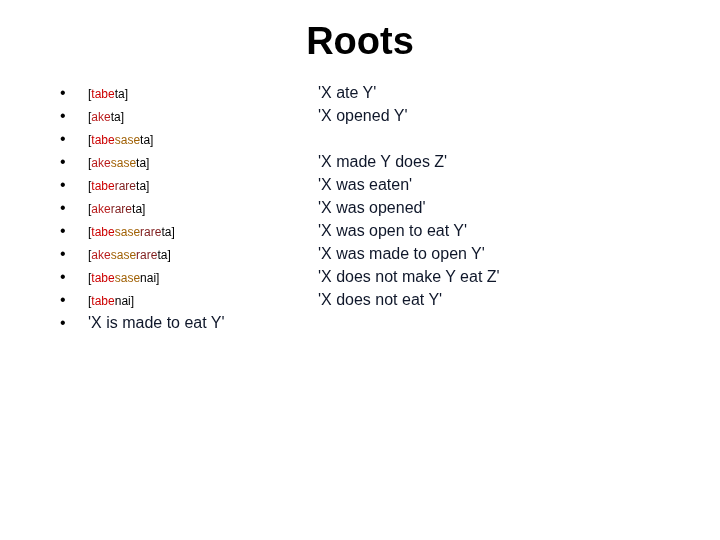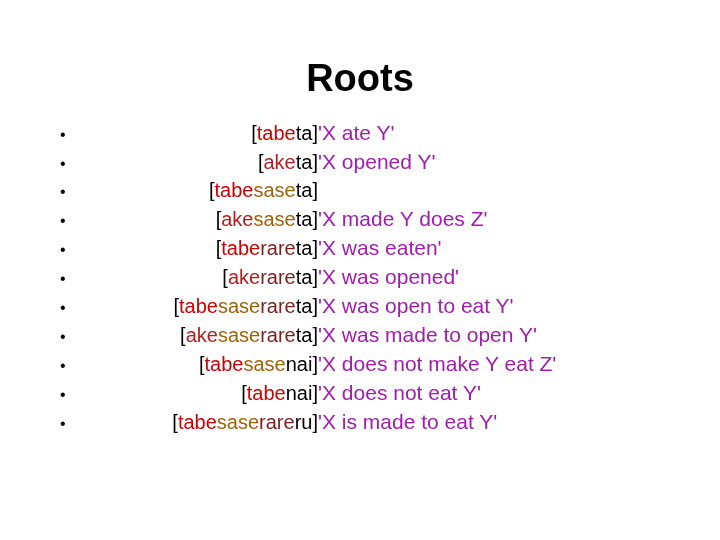--- a/index.html
+++ b/index.html
@@ -22,21 +22,20 @@
       display: flex;
       flex-direction: column;
     }
     h1 {
       text-align: center;
       font-size: 38px;
       font-weight: bold;
       color: #000;
       margin-bottom: 18px;
       margin-left: -20px;
-      margin-top: 37px;
     }
     .content {
       display: flex;
       flex-direction: column;
       gap: 0px;
     }
     .row {
       display: flex;
       flex-direction: row;
       align-items: baseline;
@@ -44,27 +43,26 @@
       gap: 0;
     }
     .bullet {
       width: 28px;
       font-size: 16px;
       color: #000;
       flex-shrink: 0;
     }
     .term {
       width: 230px;
-      font-size: 20px;
+      font-size: 12px;
       flex-shrink: 0;
-      text-align: right;
     }
     .meaning {
-      font-size: 21px;
-      color: #a21caf;
+      font-size: 16px;
+      color: #0f172a;
     }
     .tabe {
       color: #cc0000;
     }
     .ake {
       color: #b91c1c;
     }
     .sase {
       color: #a16207;
     }
@@ -122,17 +120,16 @@
         <span class="term"><span>[</span><span class="tabe">tabe</span><span class="sase">sase</span><span>nai]</span></span>
         <span class="meaning">'X does not make Y eat Z'</span>
       </div>
       <div class="row">
         <span class="bullet">•</span>
         <span class="term"><span>[</span><span class="tabe">tabe</span><span>nai]</span></span>
         <span class="meaning">'X does not eat Y'</span>
       </div>
       <div class="row">
         <span class="bullet">•</span>
-        <span class="term"><span>[</span><span class="tabe">tabe</span><span class="sase">sase</span><span class="rare">rare</span><span>ru]</span></span>
         <span class="meaning">'X is made to eat Y'</span>
       </div>
     </div>
 </div>
 
 </body></html>

